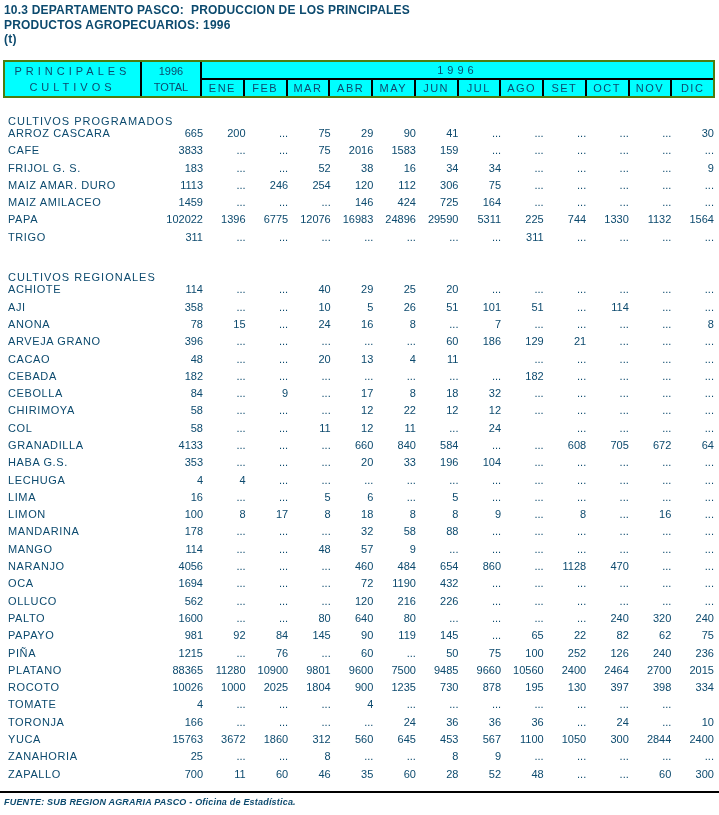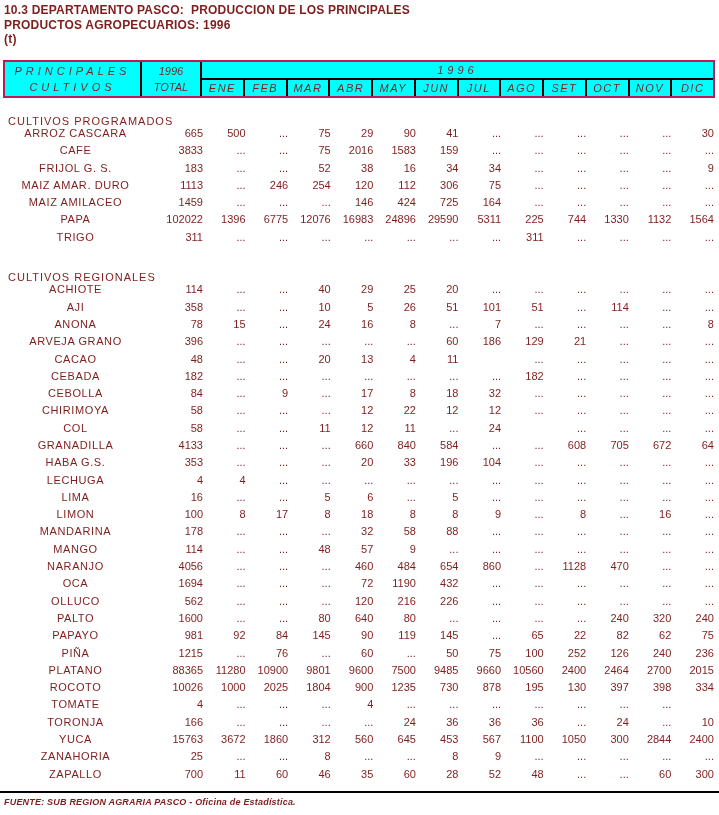--- a/index.html
+++ b/index.html
@@ -1,38 +1,37 @@
 <!DOCTYPE html>
 <html><head>
 <meta charset="utf-8">
 <style>
   html,body{margin:0;padding:0;background:#ffffff;}
   .sheet{
     position:relative;
     width:719px;height:815px;
     background:#fff;
     font-family:"Liberation Sans","DejaVu Sans",sans-serif;
-    color:#7f1d1d;
+    color:#0c4a6e;
     overflow:hidden;
   }
   
   .title-block{position:absolute;left:4px;top:3px;}
   .title-line{
     font-size:12px;font-weight:bold;line-height:14.5px;
     white-space:pre;letter-spacing:0.2px;
   }
   
   .thead{
     position:absolute;left:3px;top:60px;width:712px;height:38px;
     box-sizing:border-box;
-    border:2px solid #be185d;
+    border:2px solid #4d7c0f;
     background:#00ffff;
     display:flex;
     font-size:11px;
-    font-style:italic;
   }
   .th{box-sizing:border-box;display:flex;flex-direction:column;justify-content:space-around;align-items:center;text-align:center;}
   .name-th{width:137px;border-right:2px solid #000;letter-spacing:4px;padding:1px 0;}
   .total-th{width:60px;border-right:2px solid #000;padding:1px 0;}
   .months-block{flex:1;display:flex;flex-direction:column;}
   .year-span{
     height:16px;border-bottom:2px solid #000;
     display:flex;align-items:center;justify-content:center;
     letter-spacing:4px;
   }
@@ -44,21 +43,21 @@
     border-left:2px solid #000;
   }
   .month-cell:first-child{border-left:none;border-radius:7px;}
   
   .data-area{position:absolute;left:3px;top:98px;width:712px;font-size:11px;}
   .section-label-row{height:17.3px;display:flex;align-items:center;margin-top:18px;}
   .data-area > .section-label-row:first-child{margin-top:9px;}
   .section-label{padding-left:5px;letter-spacing:1px;margin-top:10px;}
   .data-row{height:17.3px;display:flex;align-items:center;}
   .cell{box-sizing:border-box;overflow:hidden;white-space:nowrap;}
-  .name-cell{width:140px;padding-left:5px;letter-spacing:0.6px;text-align:center;}
+  .name-cell{width:140px;padding-left:5px;letter-spacing:0.6px;}
   .num-cell{text-align:right;padding-right:1px;}
   .total-cell{width:61px;}
   .month-value{width:42.58px;}
   
   .footer-rule{position:absolute;left:0;top:791px;width:719px;border-top:2px solid #000;}
   .footer-text{
     position:absolute;left:4px;top:797px;
     font-size:9px;font-weight:bold;font-style:italic;letter-spacing:0.2px;
   }
 </style>
@@ -101,21 +100,21 @@
     </div>
   </div>
 
   <div class="data-area">
       <div class="section-label-row">
         <div class="section-label">CULTIVOS PROGRAMADOS</div>
       </div>
       <div class="data-row">
         <div class="cell name-cell">ARROZ CASCARA</div>
         <div class="cell num-cell total-cell">665</div>
-        <div class="cell num-cell month-value">500</div>
+        <div class="cell num-cell month-value">200</div>
         <div class="cell num-cell month-value">...</div>
         <div class="cell num-cell month-value">75</div>
         <div class="cell num-cell month-value">29</div>
         <div class="cell num-cell month-value">90</div>
         <div class="cell num-cell month-value">41</div>
         <div class="cell num-cell month-value">...</div>
         <div class="cell num-cell month-value">...</div>
         <div class="cell num-cell month-value">...</div>
         <div class="cell num-cell month-value">...</div>
         <div class="cell num-cell month-value">...</div>

